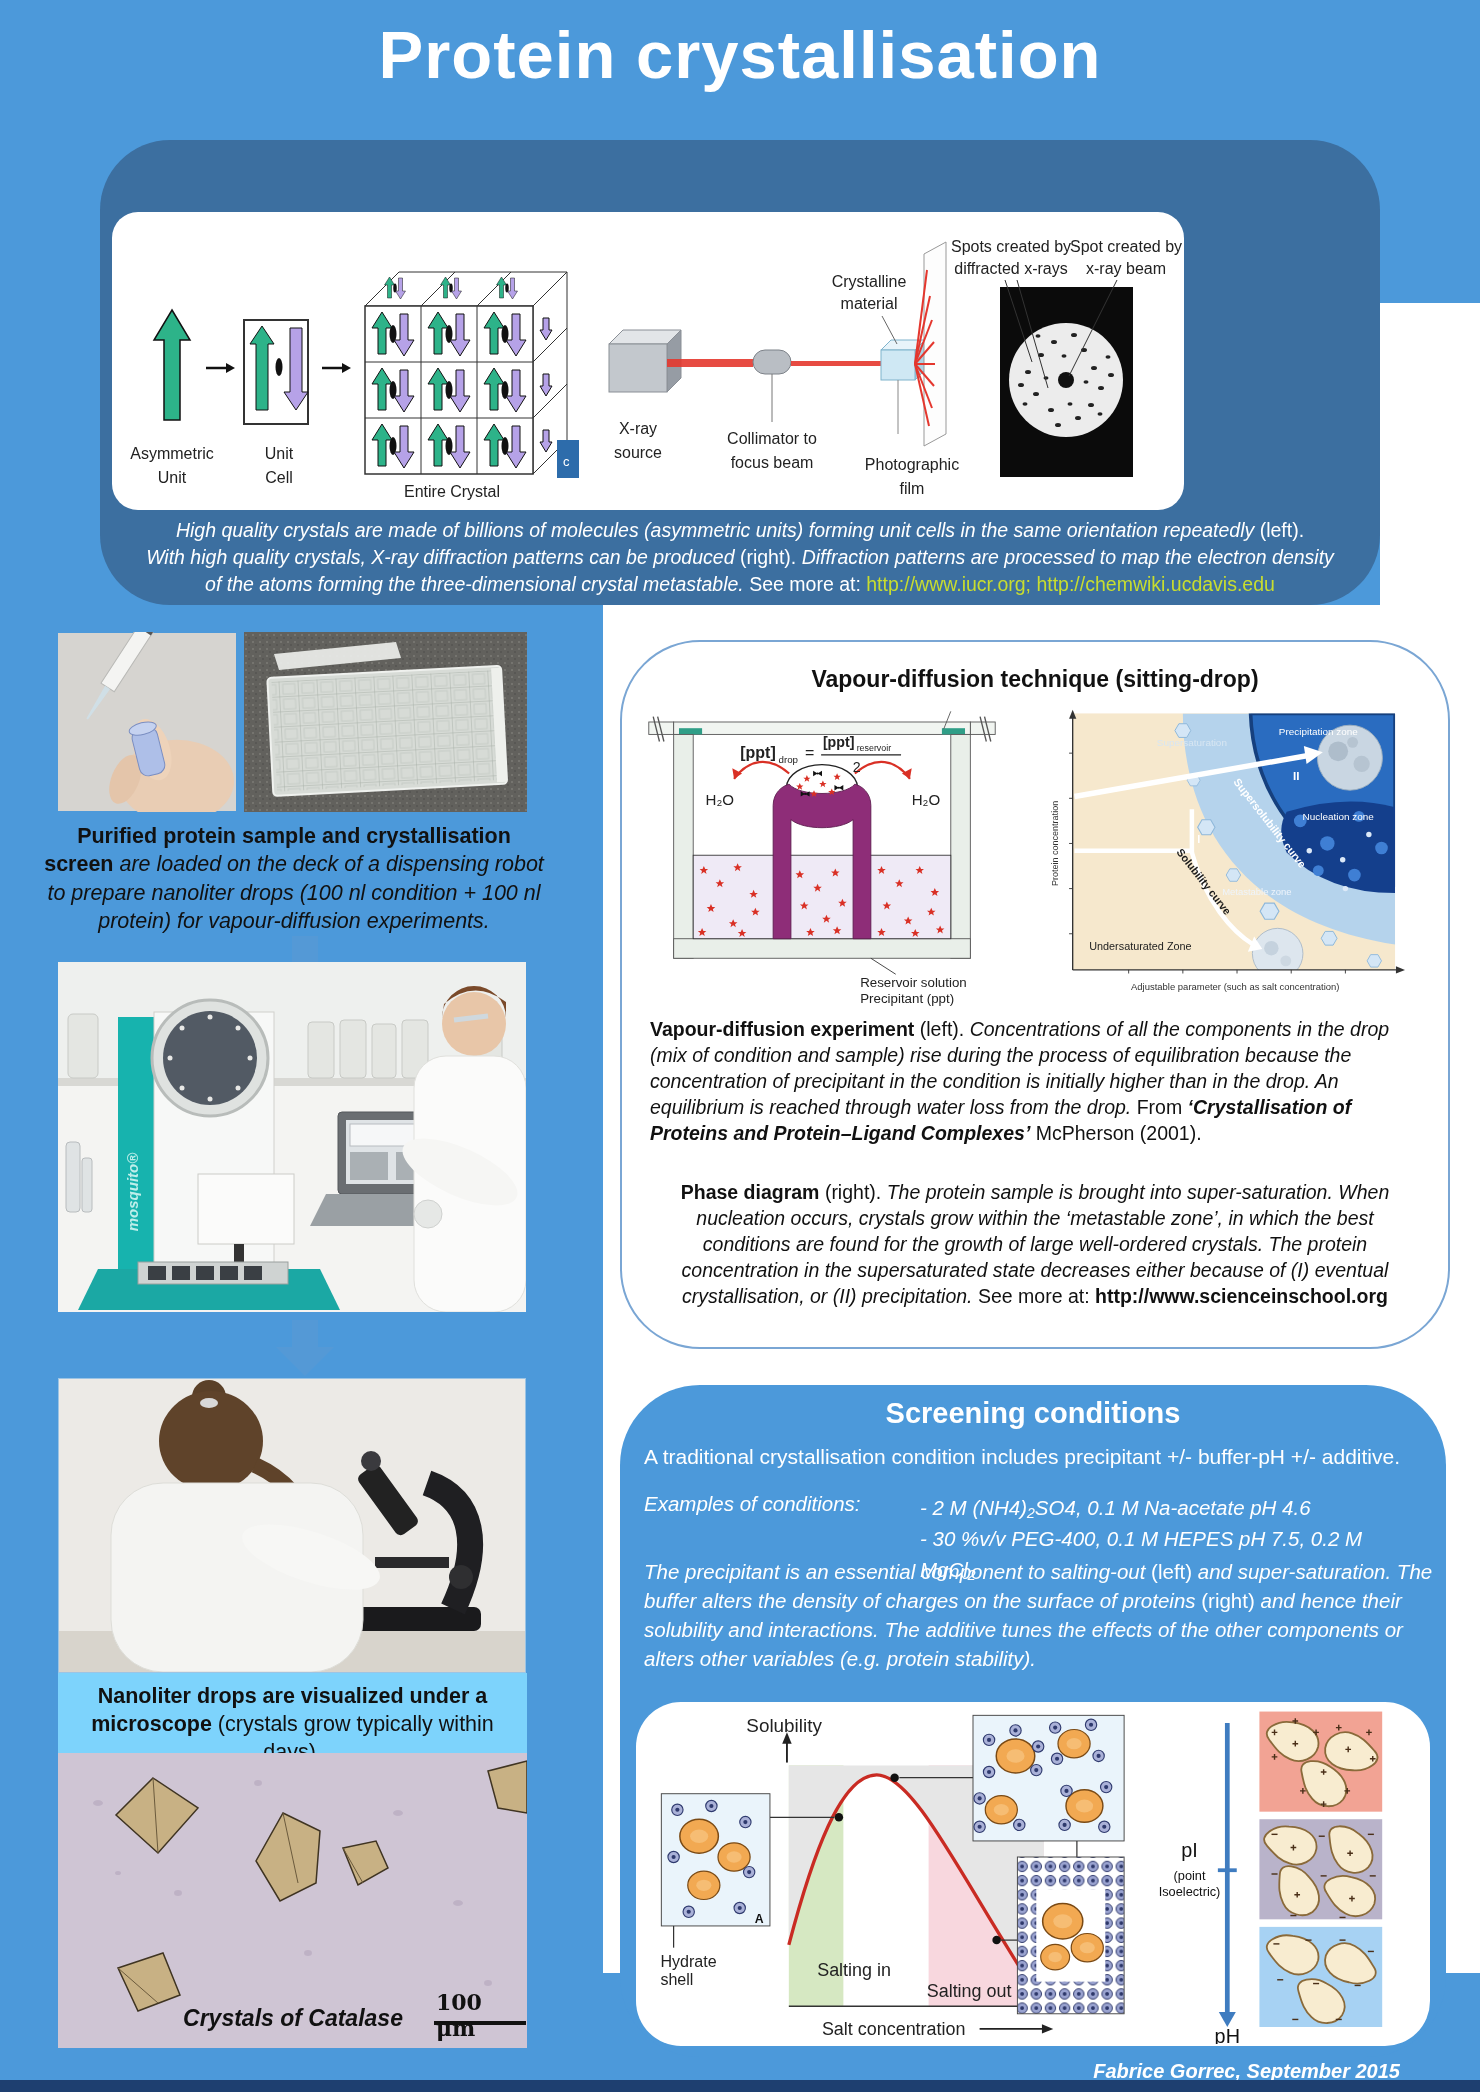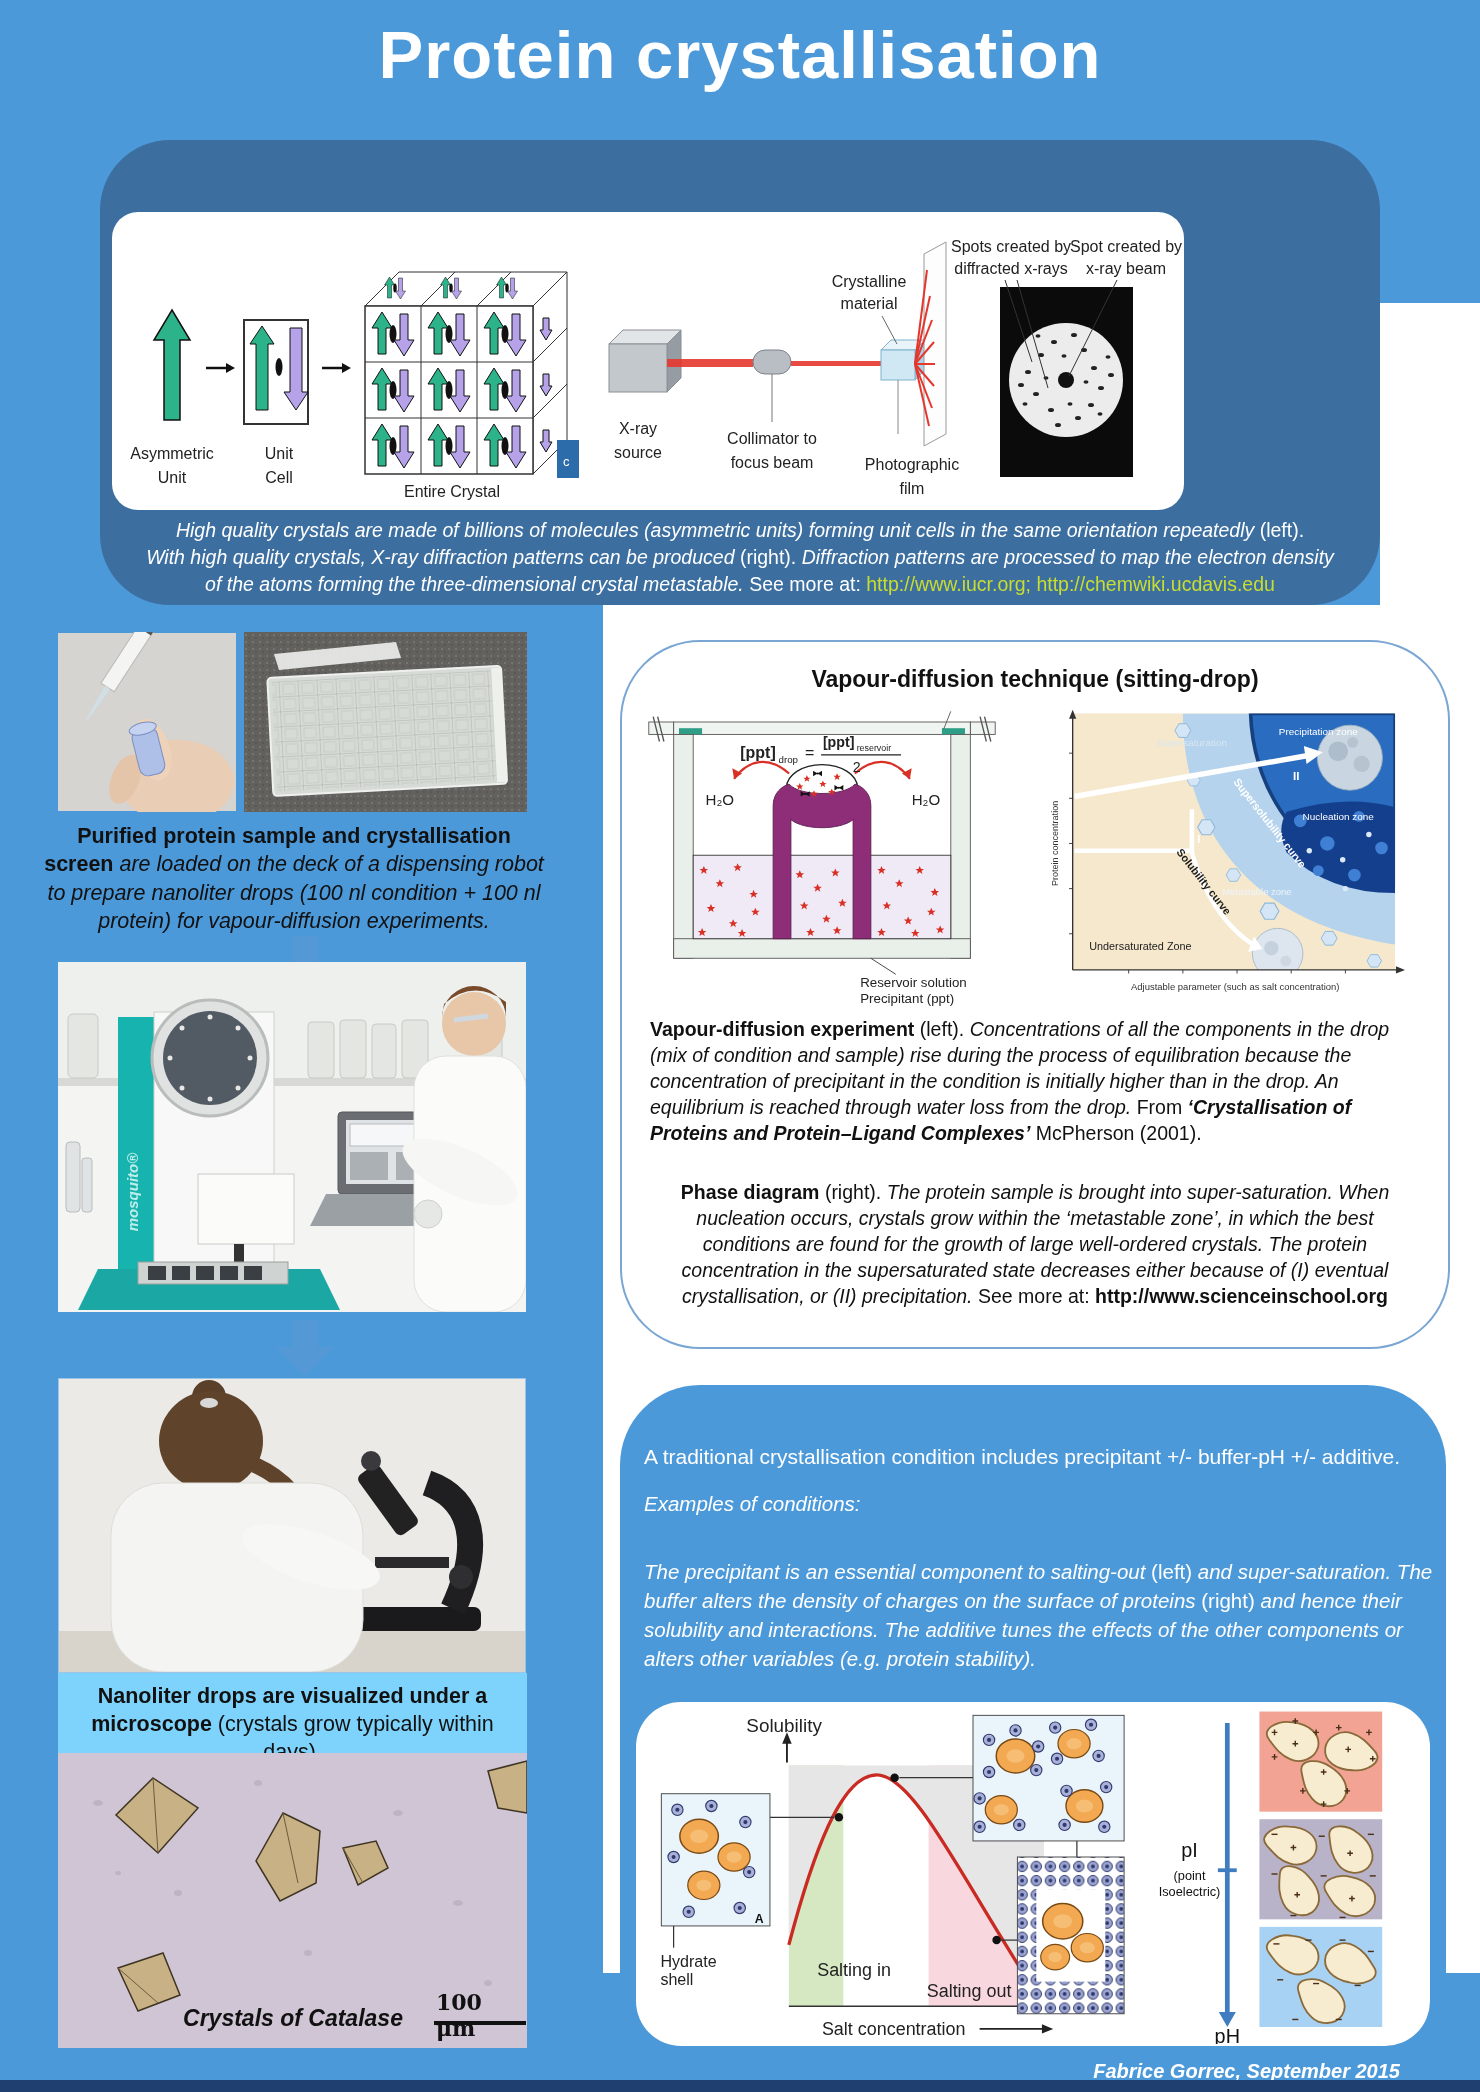--- a/index.html
+++ b/index.html
@@ -560,22 +560,27 @@
         </g>
       <text x="12" y="150" font-size="10" fill="#333" text-anchor="middle" transform="rotate(-90 12 150)">Protein concentration</text>
       <text x="208" y="312" font-size="10.5" fill="#333" text-anchor="middle">Adjustable parameter (such as salt concentration)</text>
     </svg>
 
     <div id="vapour-para1"><span class="seg-b">Vapour-diffusion experiment</span><span> (left).  </span><span class="seg-i">Concentrations of all the components in the drop (mix of condition and sample) rise during the process of equilibration because the concentration of precipitant in the condition is initially higher than in the drop. An equilibrium is reached through water loss from the drop.</span><span>  From </span><span class="seg-bi">‘Crystallisation of Proteins and Protein–Ligand Complexes’</span><span> McPherson (2001).</span></div>
     <div id="vapour-para2"><span><span class="seg-b">Phase diagram</span><span> (right).  </span><span class="seg-i">The protein sample is brought into super-saturation. When nucleation occurs, crystals grow within the ‘metastable zone’, in which the best conditions are found for the growth of large well-ordered crystals. The protein concentration in the supersaturated state decreases either because of (I) eventual crystallisation, or (II) precipitation.</span><span> See more at: </span></span><span class="seg-b">http://www.scienceinschool.org</span></div>
   </div>
 
   <div class="abs" id="screening-panel">
+    <div id="screening-title">Screening conditions</div>
     <div id="screening-intro">A traditional crystallisation condition includes precipitant +/- buffer-pH +/- additive.</div>
     <div id="examples-label">Examples of conditions:</div>
+    <div id="examples-lines">
+      <div>- 2 M (NH4)₂SO4, 0.1 M Na-acetate pH 4.6</div>
+      <div>- 30 %v/v PEG-400, 0.1 M HEPES pH 7.5, 0.2 M MgCl₂</div>
+    </div>
     <div id="screening-para"><span class="seg-i">The precipitant is an essential component to salting-out </span><span>(left)</span><span class="seg-i"> and super-saturation. The  buffer alters the density of charges on the surface of proteins </span><span>(right)</span><span class="seg-i"> and hence their solubility and interactions. The additive tunes the effects of the other components or alters other variables (e.g. protein stability).</span></div>
 
     <div id="screen-illustration">
 
       <svg style="position:absolute;left:2px;top:2px;" width="500" height="340" viewBox="0 0 510 360">
         <defs>
           <pattern id="ionpat" width="15" height="15" patternUnits="userSpaceOnUse">
             <rect width="15" height="15" fill="#fff"></rect>
             <circle cx="7" cy="7" r="5.5" fill="#9aa3d0" stroke="#2c3668"></circle>
               <circle cx="7" cy="7" r="2" fill="#2c3668"></circle>

